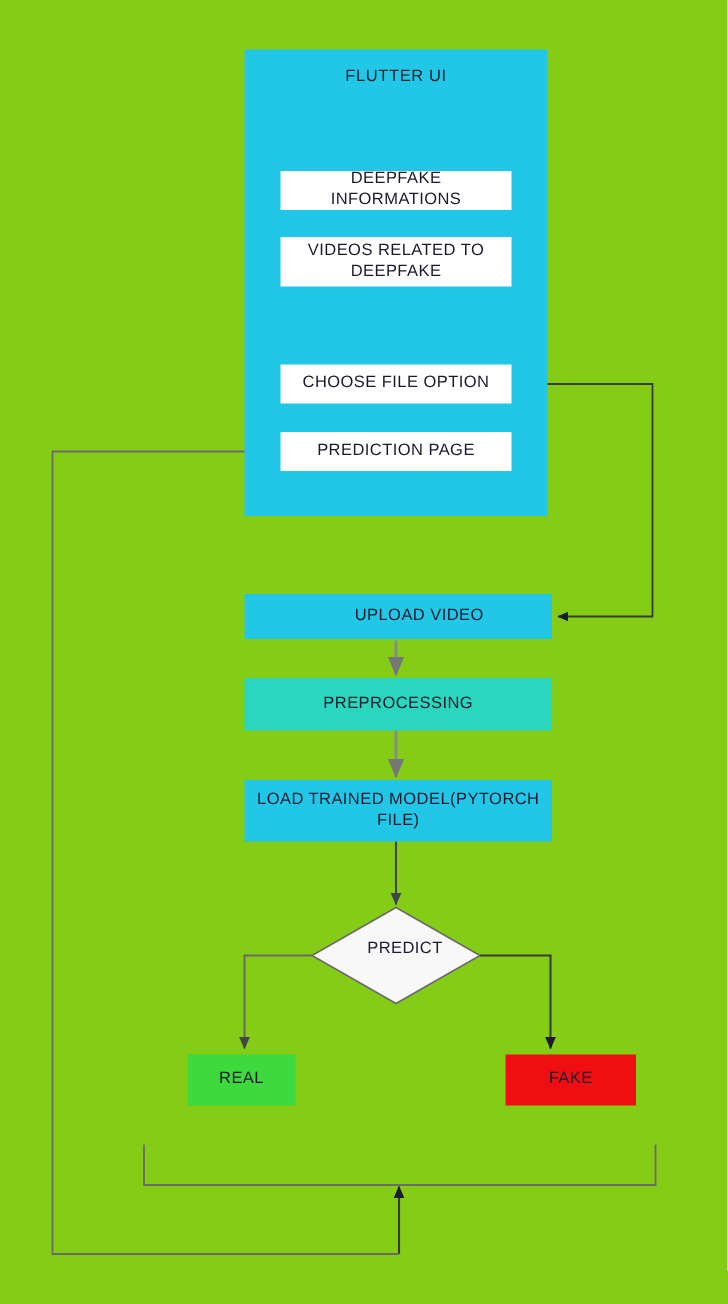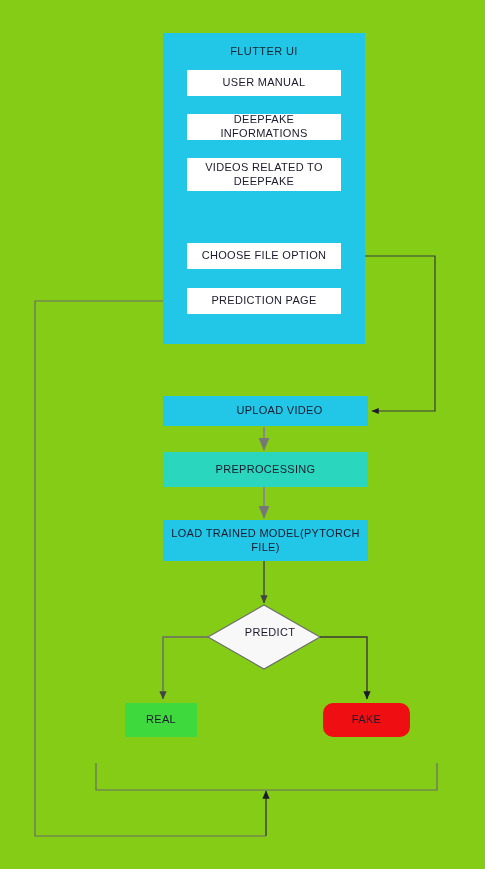--- a/index.html
+++ b/index.html
@@ -74,25 +74,24 @@
   }
   .result-real {
     background: #3dd93d;
     left: 125px;
     top: 703px;
     width: 72px;
     height: 34px;
   }
   .result-fake {
     background: #ef0e12;
-    left: 323px;
+    left: 337px;
     top: 703px;
     width: 87px;
     height: 34px;
-    border-radius: 10px;
   }
   .diamond-label {
     position: absolute;
     left: 220px;
     top: 624px;
     width: 100px;
     height: 16px;
     display: flex;
     align-items: center;
     justify-content: center;
@@ -139,21 +138,20 @@
 
     <line x1="266" y1="836" x2="266" y2="791" stroke="#3a3a3a" stroke-width="1.4" marker-end="url(#arrow-dark)"></line>
 
     <path d="M266,836 L35,836 L35,301 L181,301" fill="none" stroke="#6b6b6b" stroke-width="1.2"></path>
     <path d="M170,301 L183,301" fill="none" stroke="#1b1b2b" stroke-width="1.4" marker-end="url(#arrow-dark)"></path>
   </svg>
 
   <div class="flutter-panel"></div>
   <div class="panel-title node">FLUTTER UI</div>
 
-  <div class="node ui-item" style="top:70px;height:26px;">USER MANUAL</div>
 
   <div class="node ui-item" style="top:114px;height:26px;">DEEPFAKE INFORMATIONS</div>
 
   <div class="node ui-item" style="top:158px;height:33px;">VIDEOS RELATED TO DEEPFAKE</div>
 
 
   <div class="node ui-item" style="top:243px;height:26px;">CHOOSE FILE OPTION</div>
 
   <div class="node ui-item" style="top:288px;height:26px;">PREDICTION PAGE</div>
 

